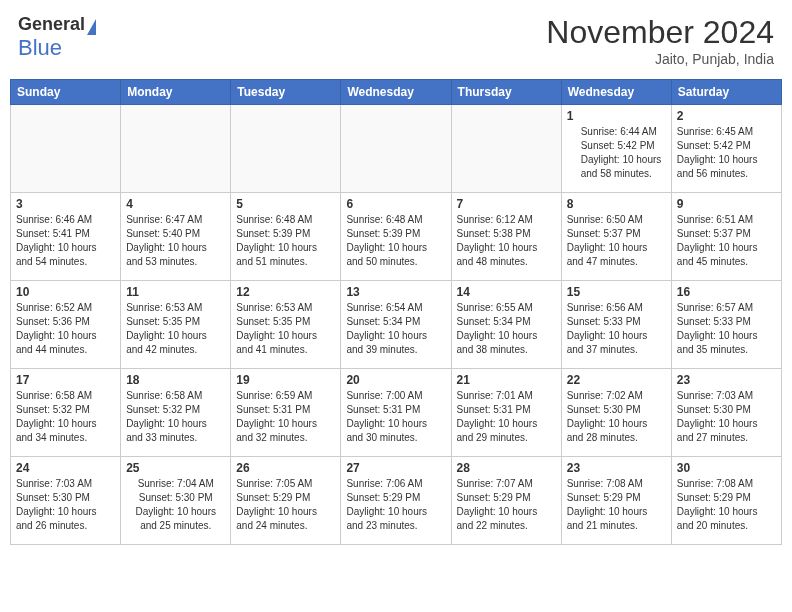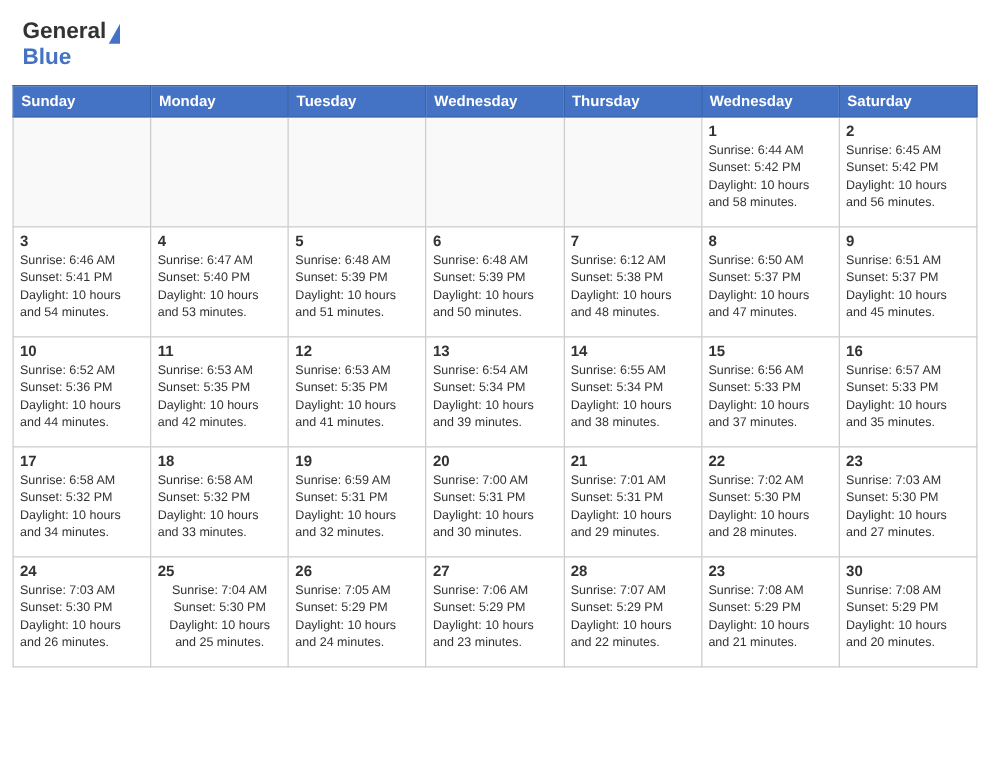--- a/index.html
+++ b/index.html
@@ -79,21 +79,25 @@
   </style>
 </head>
 <body>
 
 <div class="header">
   <div class="logo">
     <div style="display:flex;align-items:flex-end;">
       <span style="font-size:18px;font-weight:bold;color:#333;">General</span>
       <span style="display:inline-block;width:0;height:0;border-left:9px solid transparent;border-bottom:16px solid #4472C4;margin-left:2px;margin-top:0px;"></span>
     </div>
-    <span style="font-size:18px;font-weight:bold;color:#4472C4;">Blue</span>
+    <span style="font-size:22px;font-weight:normal;color:#4472C4;">Blue</span>
+  </div>
+  <div class="title-area">
+    <div class="month-title">November 2024</div>
+    <div class="location">Jaito, Punjab, India</div>
   </div>
 </div>
 
 <table class="calendar">
   <thead>
     <tr>
     <th>Sunday</th>
         <th>Monday</th>
         <th>Tuesday</th>
         <th>Wednesday</th>
@@ -104,21 +108,21 @@
   </thead>
   <tbody id="calendar-body">
   <tr class="week-row">
         <td class="empty"></td>
         <td class="empty"></td>
         <td class="empty"></td>
         <td class="empty"></td>
         <td class="empty"></td>
         <td>
           <span class="day-number">1</span>
-          <div class="day-info" style="white-space: pre-line;">Sunrise: 6:44 AM
+          <div class="day-info" style="white-space: pre-line; margin-left: 14px;">Sunrise: 6:44 AM
 Sunset: 5:42 PM
 Daylight: 10 hours
 and 58 minutes.</div>
         </td>
         <td>
           <span class="day-number">2</span>
           <div class="day-info" style="white-space: pre-line;">Sunrise: 6:45 AM
 Sunset: 5:42 PM
 Daylight: 10 hours
 and 56 minutes.</div>

